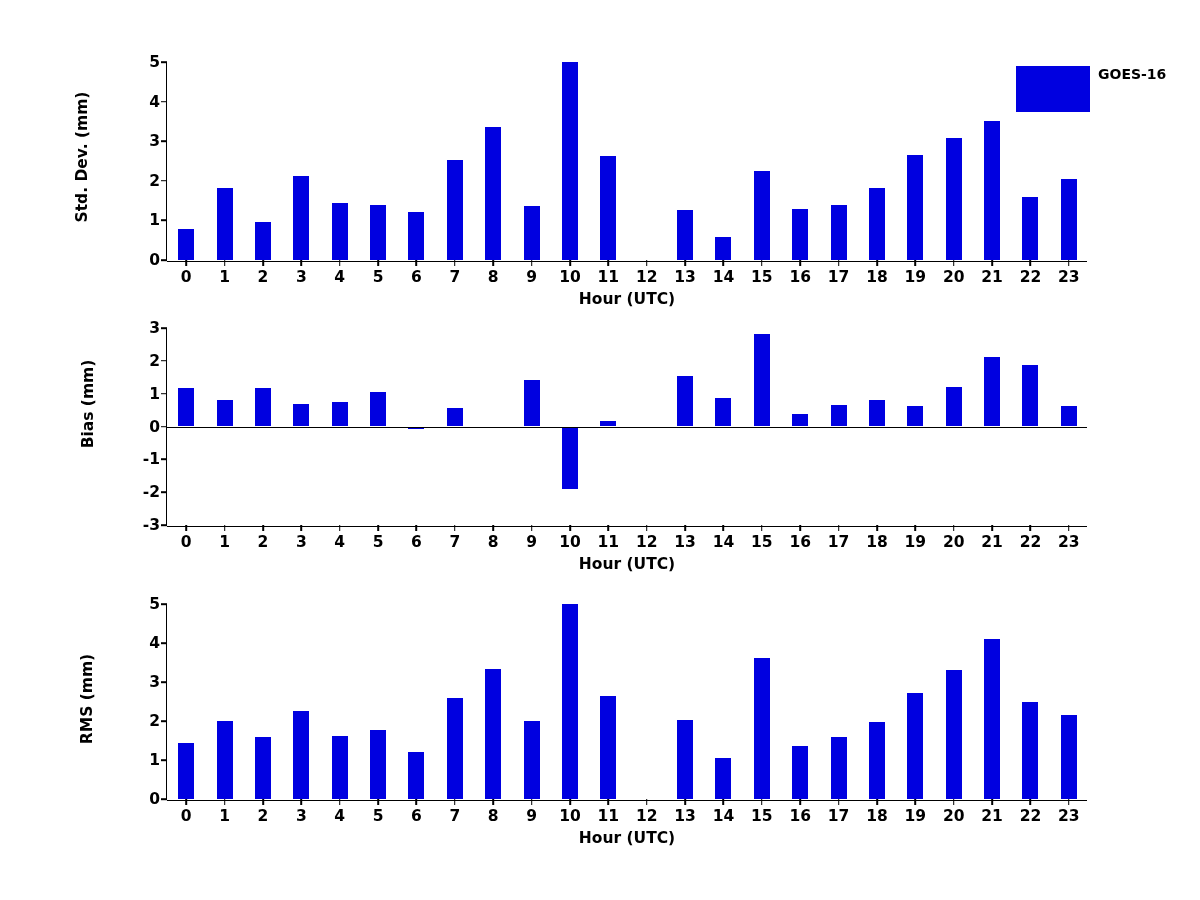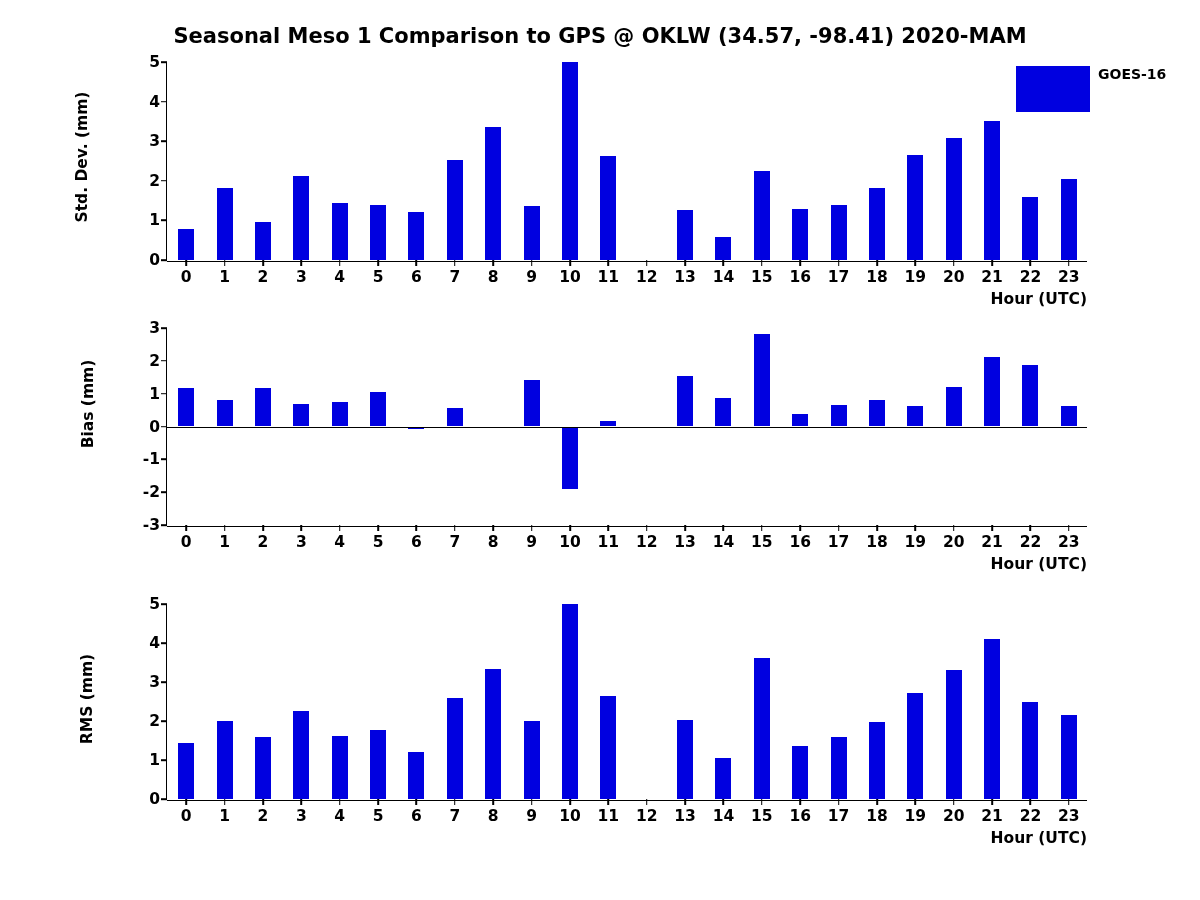--- a/index.html
+++ b/index.html
@@ -85,21 +85,21 @@
     width: 1.6px;
     height: 6px;
     background: #000;
     transform: translateX(-50%);
   }
   .xlabel {
     position: absolute;
     top: 100%;
     margin-top: 30px;
     width: 100%;
-    text-align: right;
+    text-align: center;
     font-size: 15.5px;
     font-weight: bold;
   }
   .ylabel {
     position: absolute;
     font-size: 15.5px;
     font-weight: bold;
     transform-origin: 50% 50%;
     transform: rotate(-90deg);
     white-space: nowrap;
@@ -124,21 +124,20 @@
   .legend-label {
     margin-left: 8px;
     font-size: 14px;
     font-weight: bold;
   }
 </style>
 </head>
 <body>
 
 <div id="figure">
-  <div class="fig-title">Seasonal Meso 1 Comparison to GPS @ OKLW (34.57, -98.41) 2020-MAM</div>
 
   <div class="panel" style="top:0;height:320px;">
     <div class="ylabel" style="left:-8px;top:148px;width:180px;text-align:center;">Std. Dev. (mm)</div>
     <div id="plot0" class="plot-area" style="left:166px;top:62px;width:920px;height:198px;">
       <div class="axis-bottom" style="left:0;bottom:-1.6px;width:920px;"></div>
       <div class="bars">
           <div class="bar" style="left: 11.1288px; top: 167.112px; width: 16.1175px; height: 30.888px; background: rgb(0, 0, 224);"></div>
           <div class="bar" style="left: 49.5037px; top: 125.928px; width: 16.1175px; height: 72.072px; background: rgb(0, 0, 224);"></div>
           <div class="bar" style="left: 87.8787px; top: 160.38px; width: 16.1175px; height: 37.62px; background: rgb(0, 0, 224);"></div>
           <div class="bar" style="left: 126.254px; top: 114.048px; width: 16.1175px; height: 83.952px; background: rgb(0, 0, 224);"></div>

